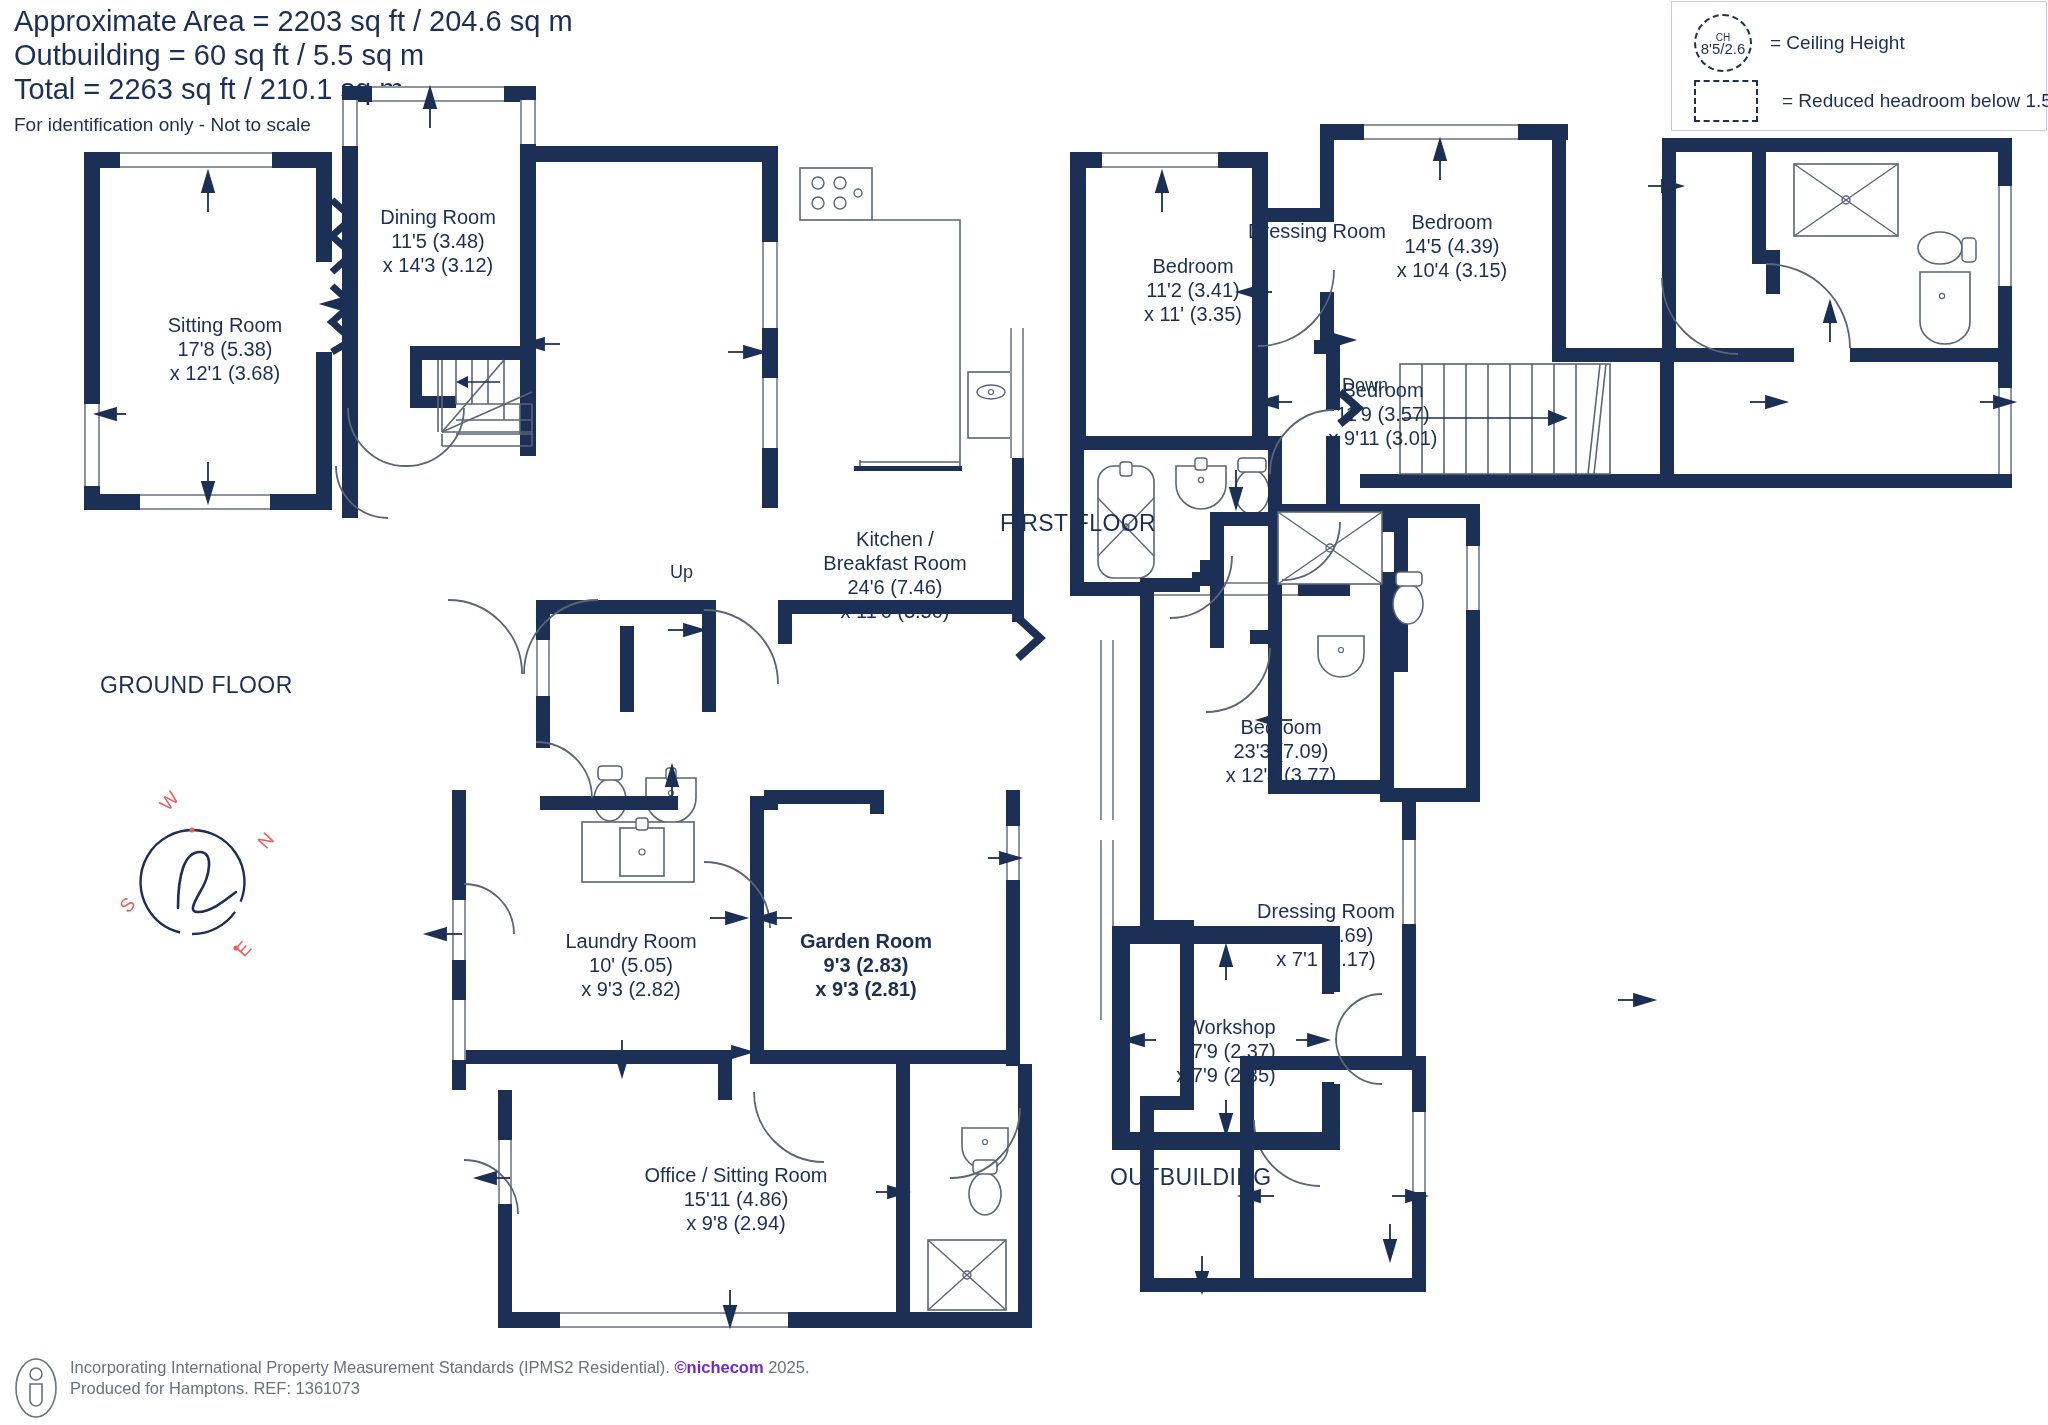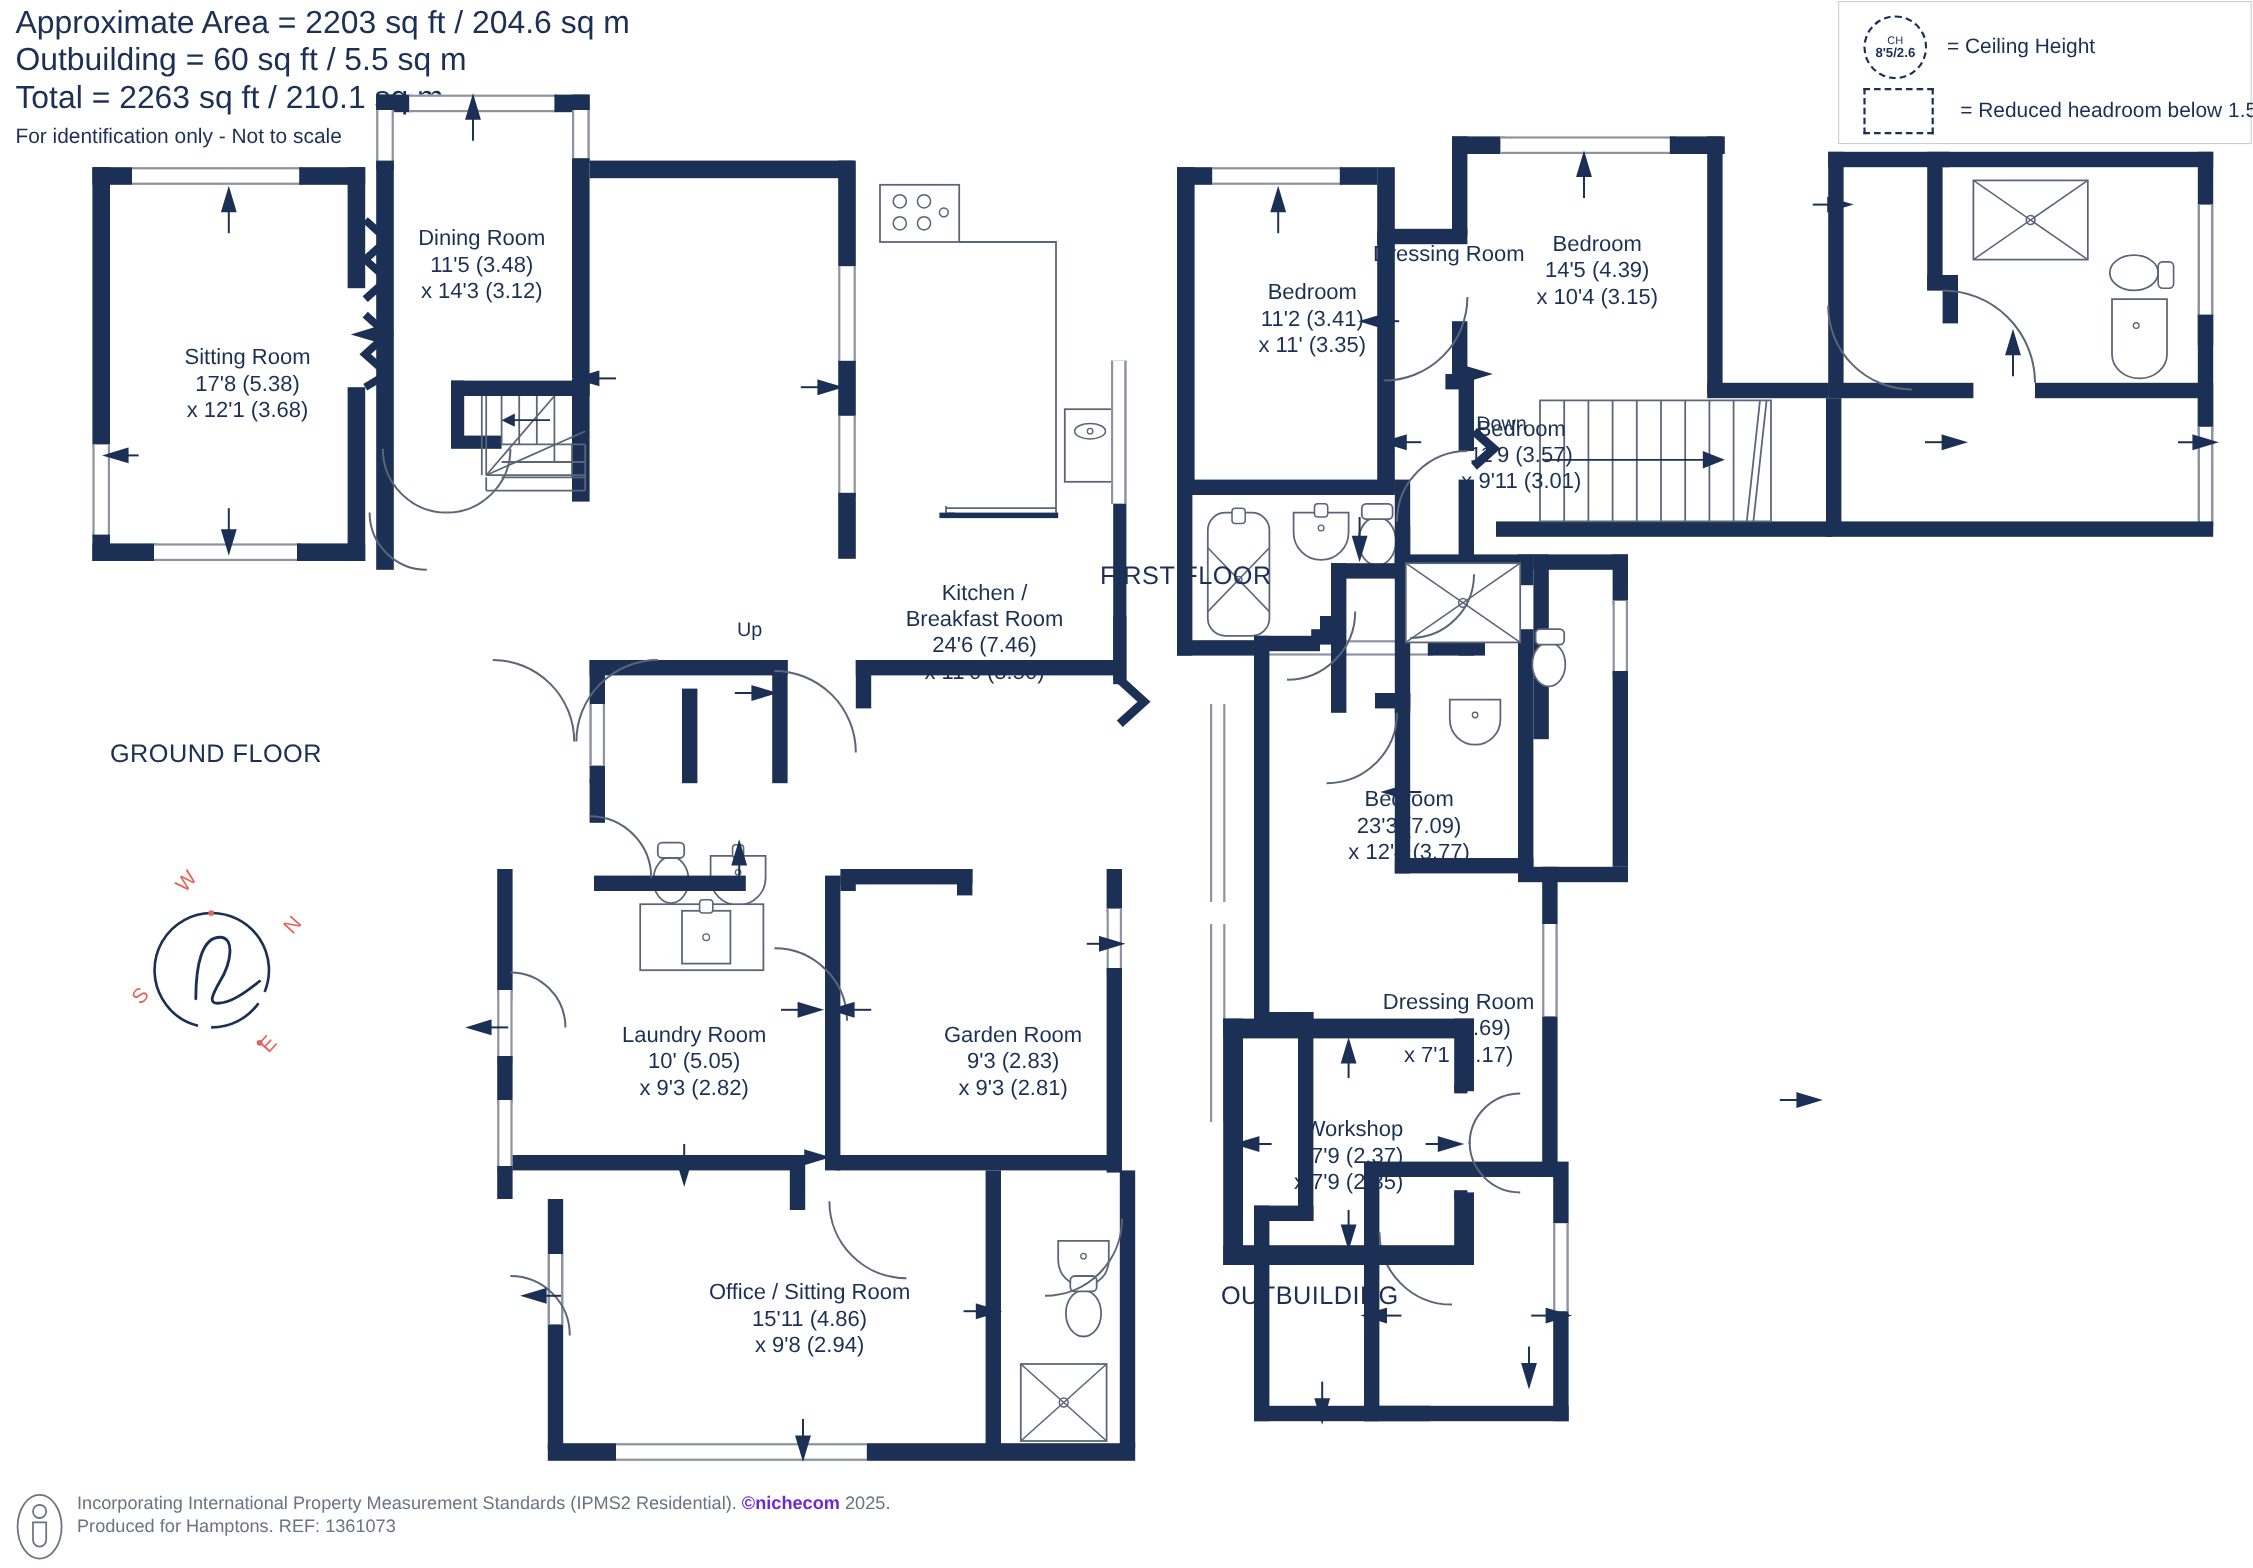--- a/index.html
+++ b/index.html
@@ -48,21 +48,21 @@
   }
   #legend .row { position: absolute; display: flex; align-items: center; }
   #legend .ch-circle {
     width: 54px; height: 54px; border-radius: 50%;
     border: 2px dashed #1b3054;
     display: flex; flex-direction: column;
     align-items: center; justify-content: center;
     line-height: 11px;
   }
   #legend .ch-a { font-size: 10px; }
-  #legend .ch-b { font-size: 12px; font-weight: bold; }
+  #legend .ch-b { font-size: 15px; font-weight: normal; }
   #legend .legend-text { font-size: 19px; margin-left: 18px; white-space: nowrap; }
   #legend .hr-box {
     width: 60px; height: 38px;
     border: 2px dashed #1b3054;
   }
 
   
   .wall { background: #1b3054; position: absolute; }  
   .win {                      
     position: absolute;
@@ -406,21 +406,21 @@
     <span class="nm">Kitchen /</span>
     <span class="nm">Breakfast Room</span>
     <span class="dm">24'6 (7.46)</span>
     <span class="dm">x 11'6 (3.50)</span>
   </div>
   <div class="room-label" style="left:631px; top:929px;">
     <span class="nm">Laundry Room</span>
     <span class="dm">10' (5.05)</span>
     <span class="dm">x 9'3 (2.82)</span>
   </div>
-  <div class="room-label" style="left:921px; top:929px;">
+  <div class="room-label" style="left:866px; top:929px;font-weight:bold;">
     <span class="nm">Garden Room</span>
     <span class="dm">9'3 (2.83)</span>
     <span class="dm">x 9'3 (2.81)</span>
   </div>
   <div class="room-label" style="left:736px; top:1163px;">
     <span class="nm">Office / Sitting Room</span>
     <span class="dm">15'11 (4.86)</span>
     <span class="dm">x 9'8 (2.94)</span>
   </div>
 

